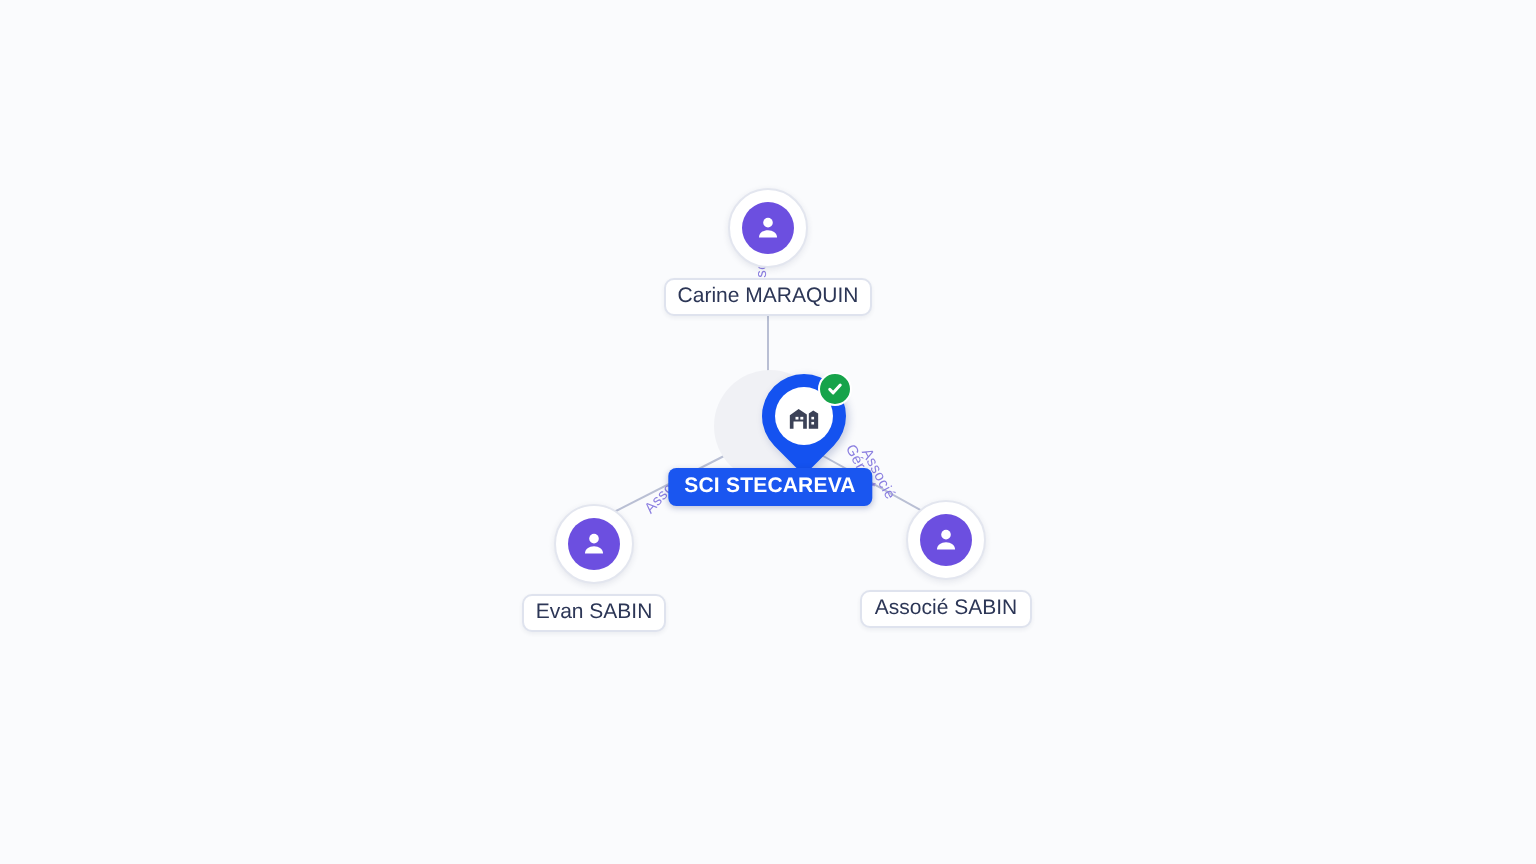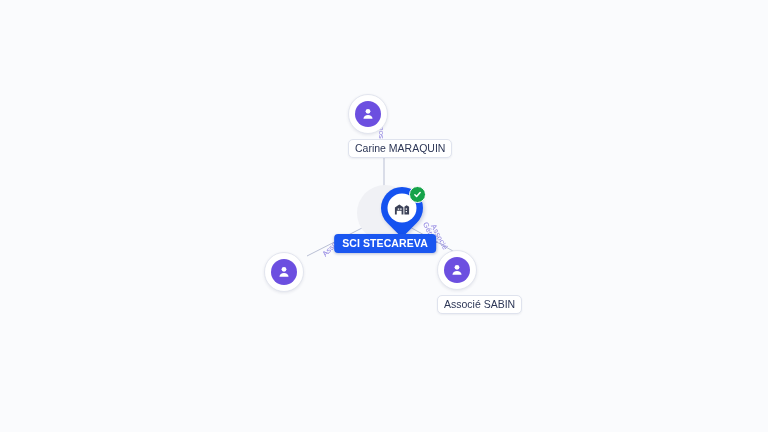--- a/index.html
+++ b/index.html
@@ -27,21 +27,21 @@
     width: 768px;
     height: 432px;
     pointer-events: none;
   }
 
   
   .node {
     position: absolute;
     display: flex;
     flex-direction: column;
-    align-items: flex-start;
+    align-items: center;
   }
 
   
   .avatar-ring {
     width: 38px;
     height: 38px;
     border-radius: 50%;
     background: #ffffff;
     border: 1px solid #e3e6ef;
     box-shadow: 0 1px 3px rgba(40,50,90,0.10);
@@ -255,20 +255,21 @@
 
   <div class="node" id="node-evan">
     <div class="avatar-ring">
       <div class="avatar-disc">
         <svg width="16" height="16" viewBox="0 0 24 24" fill="#ffffff">
           <circle cx="12" cy="8" r="3.6"></circle>
           <path d="M5.2 19.2c0-3.5 3.1-5.6 6.8-5.6s6.8 2.1 6.8 5.6z"></path>
         </svg>
       </div>
     </div>
+    <div class="chip">Evan SABIN</div>
   </div>
 
   <div class="node" id="node-stephane">
     <div class="avatar-ring">
       <div class="avatar-disc">
         <svg width="16" height="16" viewBox="0 0 24 24" fill="#ffffff">
           <circle cx="12" cy="8" r="3.6"></circle>
           <path d="M5.2 19.2c0-3.5 3.1-5.6 6.8-5.6s6.8 2.1 6.8 5.6z"></path>
         </svg>
       </div>

